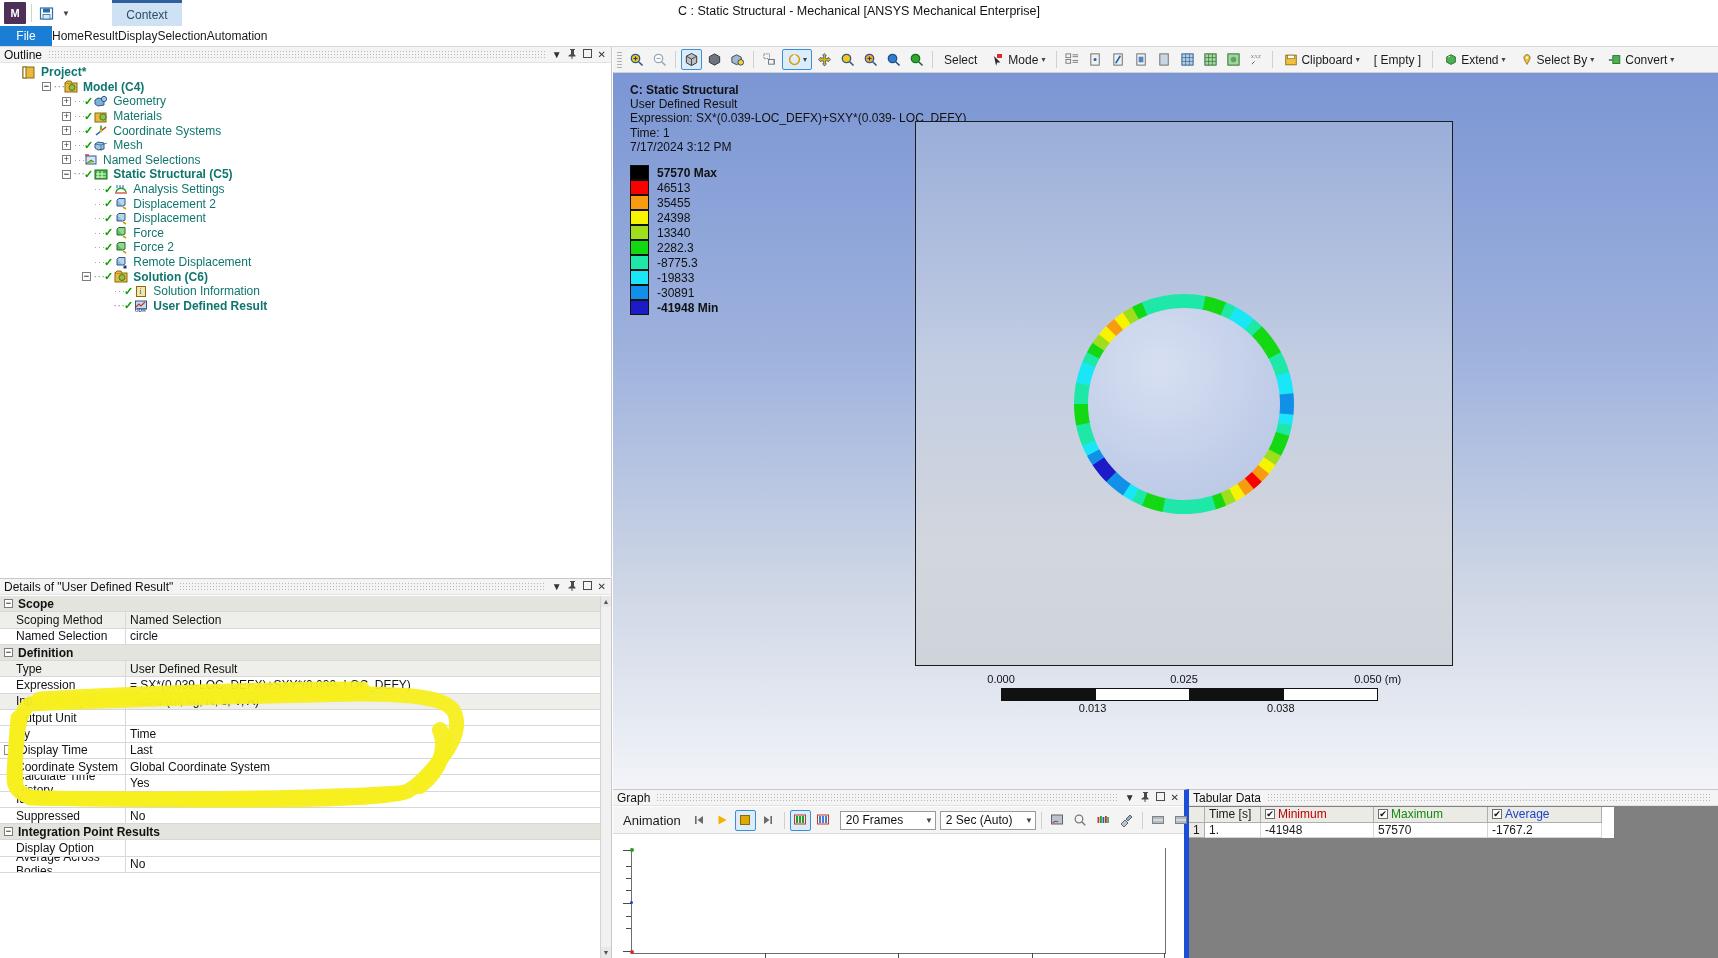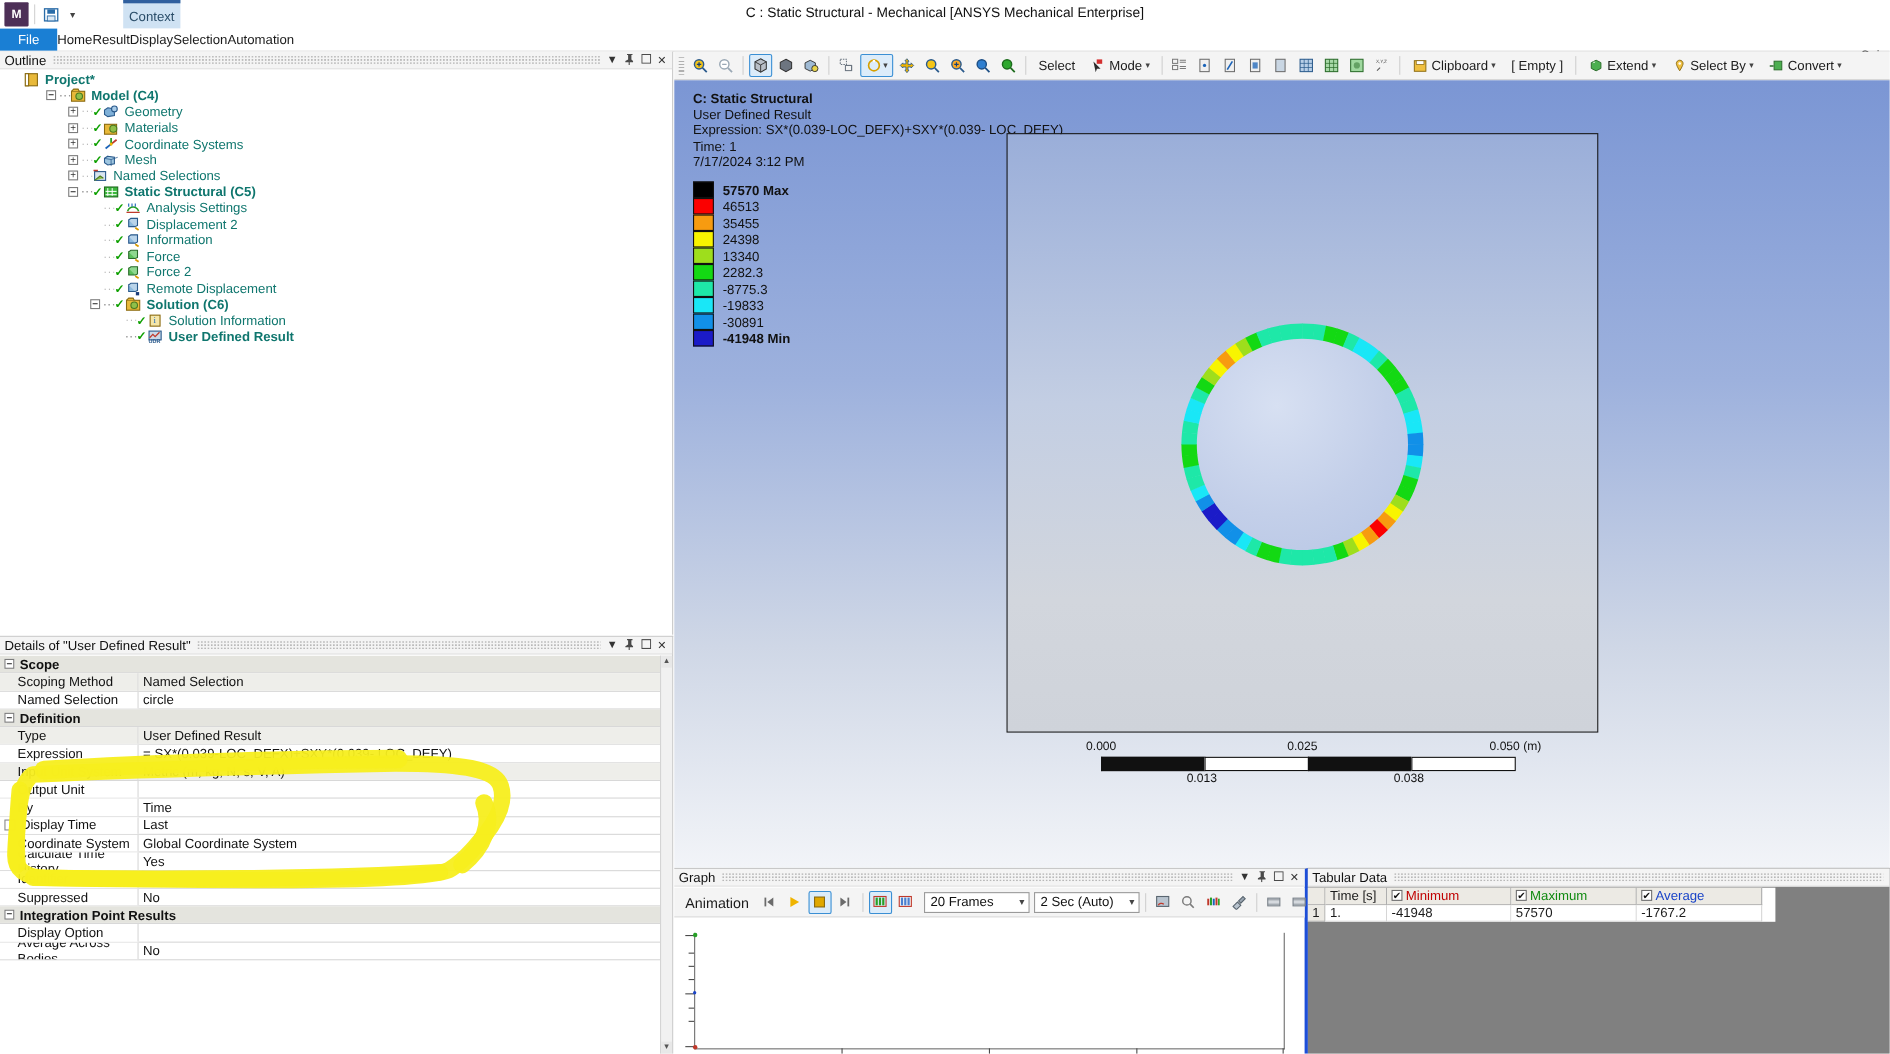--- a/index.html
+++ b/index.html
@@ -26,21 +26,21 @@
     font-size: 11px; font-weight: bold; border-radius: 1px;
   }
   .qsep { width: 1px; height: 18px; background: #d2d2d2; margin: 0 3px; }
   .qicon { width: 18px; height: 18px; display: flex; align-items: center; justify-content: center; }
   .caret-sm { font-size: 8px; color: #444; }
   .win-title {
     position: absolute; left: 0; top: 4px; width: 1718px; text-align: center;
     font-size: 12.5px; color: #111;
   }
   .ctx-tab {
-    position: absolute; left: 112px; top: 0; width: 52px; height: 26px;
+    position: absolute; left: 112px; top: 0; width: 70px; height: 26px;
     background: #cfe2f3; color: #2a4d69; font-size: 12px;
     display: flex; align-items: center; justify-content: center;
     border-top: 3px solid #2f5f9e;
   }
 
   
   .ribbon {
     position: absolute; left: 0; top: 26px; width: 1718px; height: 21px;
     background: #ffffff; border-bottom: 1px solid #d9d9d9;
     display: flex; align-items: stretch;
@@ -170,21 +170,21 @@
   .sb-ticks span { position: absolute; font-size: 11px; color: #111; transform: translateX(-50%); }
   .sb-bar { position: relative; margin: 1px 0 0 0; height: 13px; display: flex; }
   .sb-bar div { flex: 1; border: 1px solid #111; border-right: none; }
   .sb-bar div:last-child { border-right: 1px solid #111; }
   .sb-sub { position: relative; height: 15px; }
   .sb-sub span { position: absolute; font-size: 11px; color: #111; transform: translateX(-50%); top: 1px; }
 
   
   .graph-pane {
     position: absolute; left: 613px; top: 789px; width: 576px; height: 169px;
-    background: #ffffff; border-top: 1px solid #c8c8c8; border-right: 3px solid #1d4ed8;
+    background: #ffffff; border-top: 1px solid #c8c8c8; border-right: 5px solid #1d4ed8;
   }
   .gtool2 {
     position: absolute; left: 0; top: 17px; right: 0; height: 27px;
     background: #f4f4f4; border-bottom: 1px solid #dcdcdc;
     display: flex; align-items: center; gap: 2px; padding-left: 4px;
   }
   .sel {
     height: 19px; min-width: 88px; border: 1px solid #9a9a9a; background: #fff;
     display: flex; align-items: center; justify-content: space-between;
     font-size: 12px; padding: 0 2px 0 5px; color: #111; flex: none;
@@ -382,21 +382,21 @@
         </div>
         <div class="tnode" style="padding-left: 60px;">
           <span class="pm-spacer"></span>
           <span class="dotline">···</span>
           <span class="chk">✓</span>
           <span class="tico"><svg width="15" height="13" viewBox="0 0 15 13">
               <path d="M3 3h6v6H3z" fill="#8fbbdf" stroke="#2a5a8c"></path>
               <path d="M3 3l2-1.5h6V8l-2 1" fill="#b9d4ea" stroke="#2a5a8c"></path>
               <path d="M9 10l3 2" stroke="#d89a00" stroke-width="1.6"></path>
             </svg></span>
-          <span class="tlabel">Information</span>
+          <span class="tlabel">Displacement</span>
         </div>
         <div class="tnode" style="padding-left: 60px;">
           <span class="pm-spacer"></span>
           <span class="dotline">···</span>
           <span class="chk">✓</span>
           <span class="tico"><svg width="15" height="13" viewBox="0 0 15 13">
               <path d="M3 3h6v6H3z" fill="#5cc05c" stroke="#2a6b2a"></path>
               <path d="M3 3l2-1.5h6V8l-2 1" fill="#8fd88f" stroke="#2a6b2a"></path>
               <path d="M9 10l3 2" stroke="#d89a00" stroke-width="1.6"></path>
             </svg></span>

